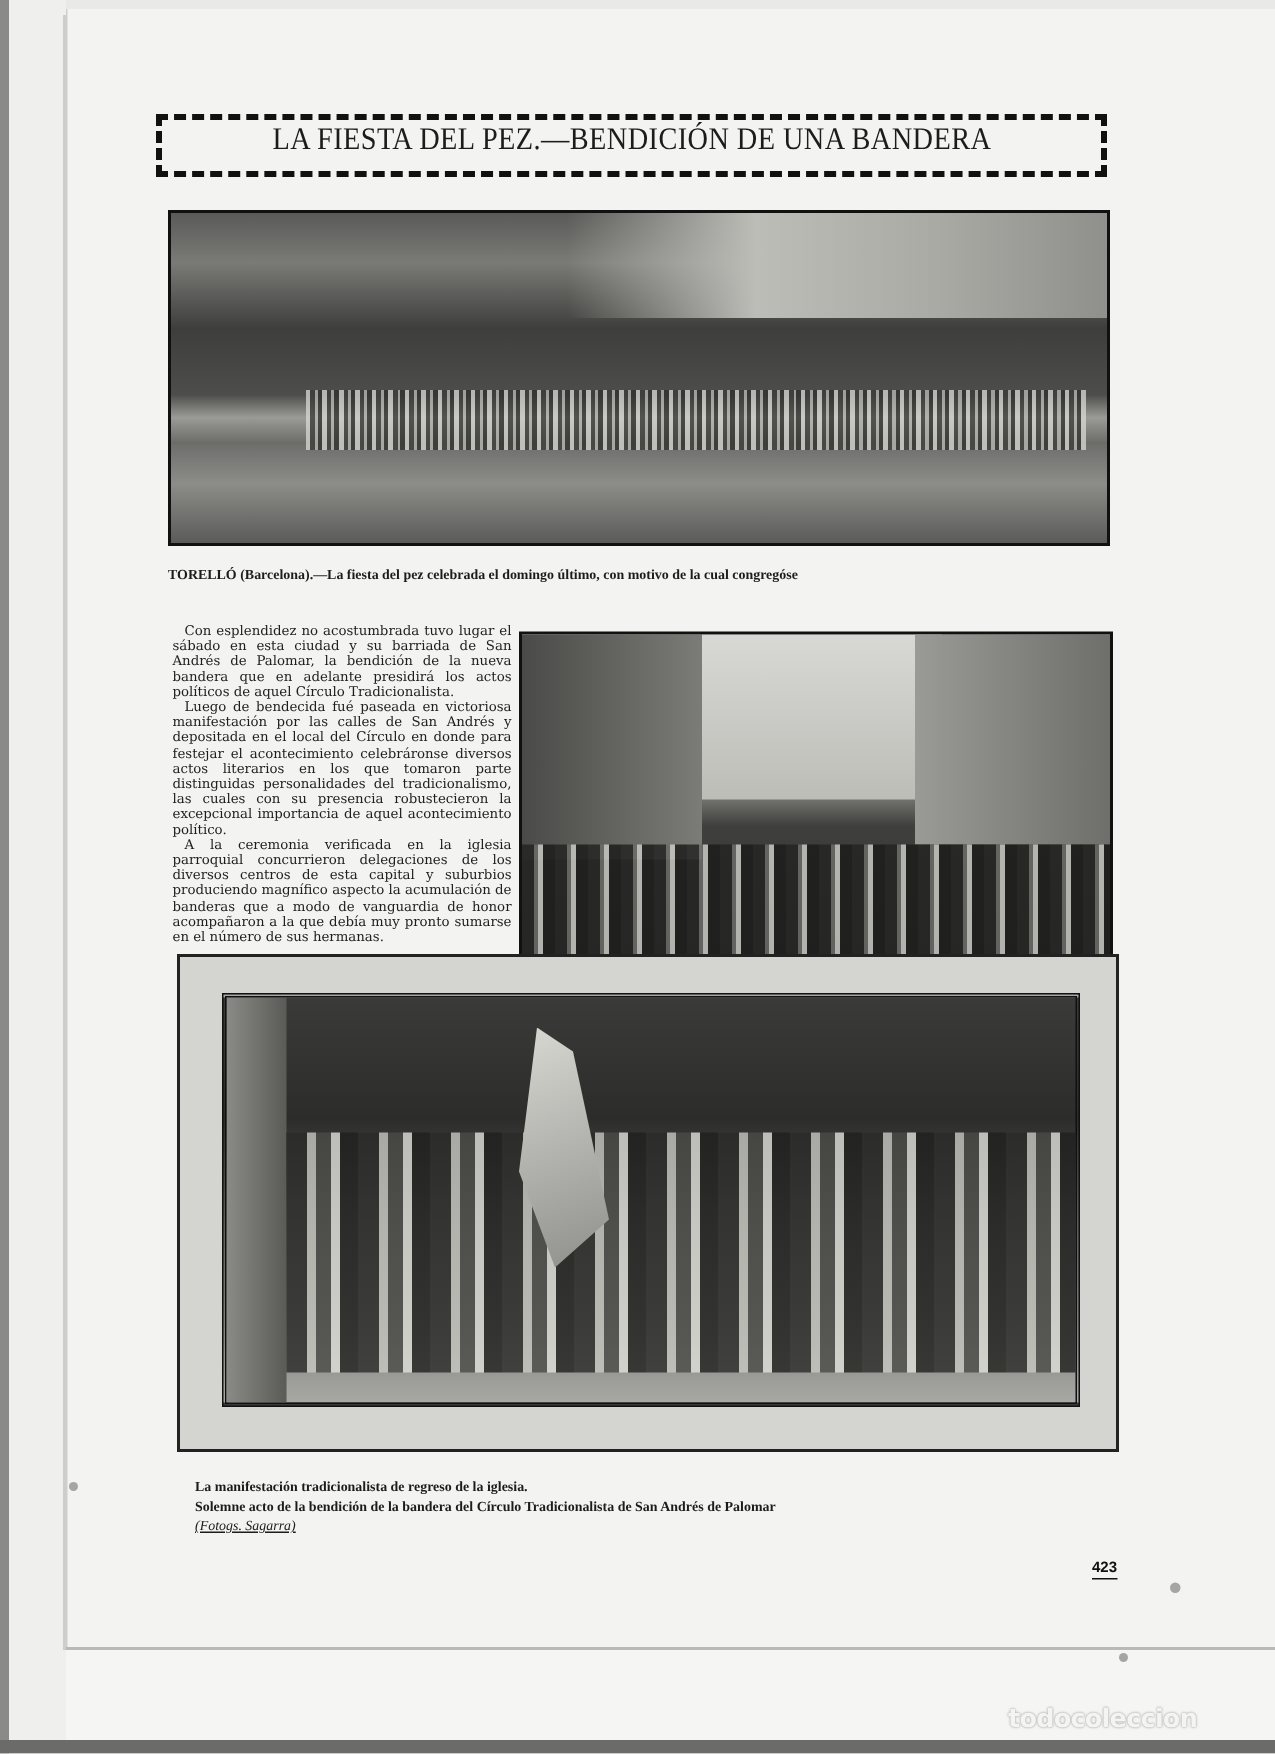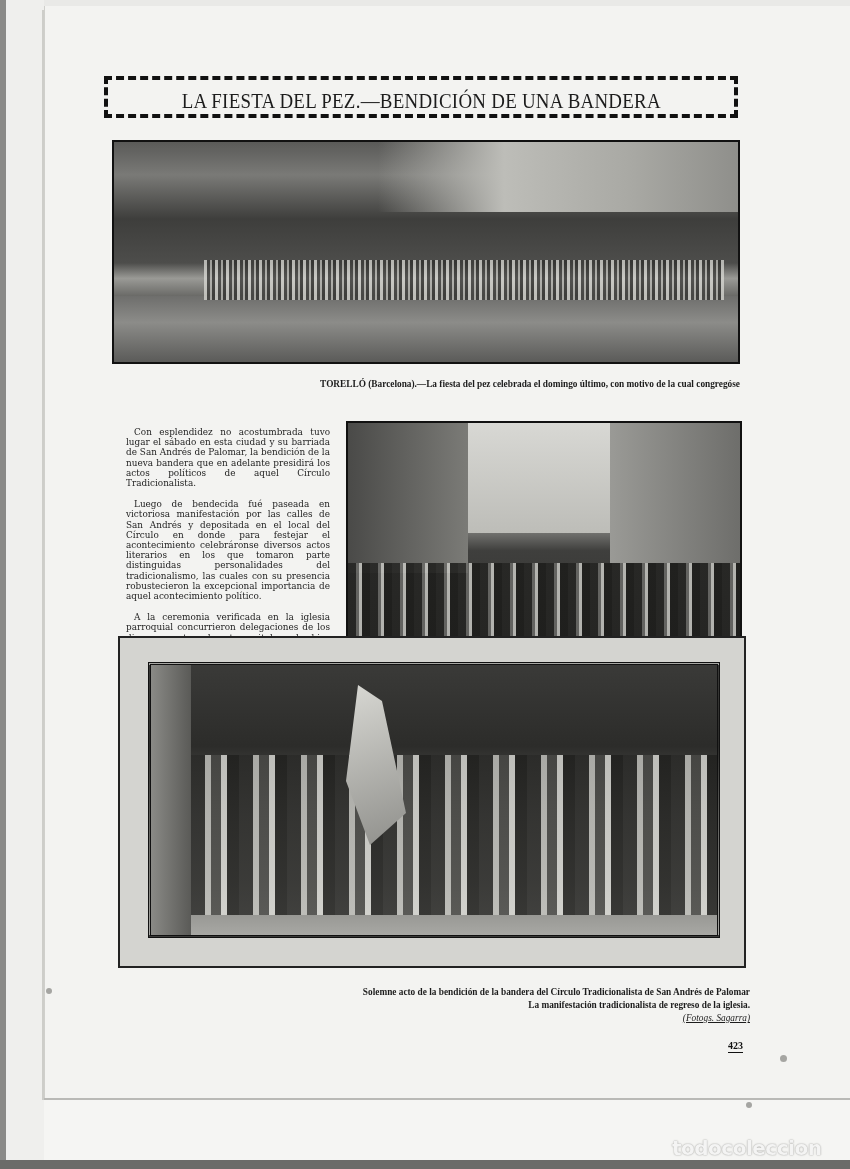--- a/index.html
+++ b/index.html
@@ -33,21 +33,21 @@
     position: absolute; left: 44px; top: 1100px; width: 806px; height: 60px;
     background: #f5f5f3;
   }
   .footer-bar {
     position: absolute; left: 0; top: 1160px; width: 850px; height: 9px;
     background: #6b6b69;
   }
   .title-box {
     position: absolute; left: 104px; top: 76px; width: 634px; height: 42px;
     border: 4px dashed #111;
-    display: flex; align-items: flex-end; justify-content: center;
+    display: flex; align-items: flex-start; justify-content: center;
     box-sizing: border-box;
   }
   .title-box span {
     font-family: "Liberation Serif", serif;
     font-size: 21px; letter-spacing: 0.3px; color: #1c1c1c;
     transform: scaleX(0.9);
   }
   .photo {
     position: absolute; border: 2px solid #111; box-sizing: border-box; overflow: hidden;
   }
@@ -109,40 +109,40 @@
     background: linear-gradient(160deg, #d8d8d3, #8f8f8b);
     clip-path: polygon(20% 0, 60% 10%, 100% 80%, 40% 100%, 0 60%);
   }
   .photo-church .people {
     position: absolute; left: 40px; top: 90px; width: 530px; height: 160px;
     background: repeating-linear-gradient(90deg, #2a2a28 0 14px, #c7c7c2 14px 20px, #4a4a47 20px 30px, #e0e0db 30px 36px, #1f1f1d 36px 48px);
     opacity: 0.8;
   }
   .caption {
     position: absolute; font-family: "Liberation Serif", serif; font-weight: bold;
-    color: #1c1c1c; text-align: right; font-size: 9.3px; line-height: 13px;
+    color: #1c1c1c; text-align: left; font-size: 9.3px; line-height: 13px;
   }
   .cap-top { left: 112px; top: 378px; width: 628px; }
   .cap-bottom { left: 130px; top: 986px; width: 620px; }
   .cap-credit { font-style: italic; font-weight: normal; text-decoration: underline; }
   .body-text {
     position: absolute; left: 115px; top: 416px; width: 226px;
     font-family: "DejaVu Serif", serif; font-size: 8.9px; line-height: 10.2px;
     color: #1e1e1e; text-align: justify;
   }
-  .body-text p { margin: 11px; text-indent: 8px; }
+  .body-text p { margin: 0; text-indent: 8px; }
   .page-num {
-    position: absolute; left: 728px; top: 1040px; font-family: Liberation Serif, serif;
+    position: absolute; left: 728px; top: 1040px; font-family: Liberation Sans, sans-serif;
     font-weight: bold; font-size: 10px; color: #111;
     border-bottom: 1px solid #111; padding-bottom: 1px;
   }
   .spot { position: absolute; border-radius: 50%; background: #a5a5a2; }
   .watermark {
     position: absolute; left: 672px; top: 1136px; font-family: "DejaVu Sans", sans-serif;
-    font-weight: bold; font-size: 20px; color: rgba(255,255,255,0.85);
+    font-weight: bold; font-size: 17px; color: rgba(255,255,255,0.85);
     text-shadow: 0 0 2px #b8b8b5, 0 0 1px #9a9a97;
     letter-spacing: -0.5px;
   }
 </style>
 </head>
 <body>
 
 <div class="left-edge"></div>
 <div class="strip"></div>
 <div class="page"></div>
@@ -175,22 +175,22 @@
 </div>
 
 <div class="frame-outer"></div>
 <div class="photo photo-church">
   <div class="pillar"></div>
   <div class="people"></div>
   <div class="flag"></div>
 </div>
 
 <div class="caption cap-bottom">
+  <div>La manifestación tradicionalista de regreso de la iglesia.</div>
   <div>Solemne acto de la bendición de la bandera del Círculo Tradicionalista de San Andrés de Palomar</div>
-  <div>La manifestación tradicionalista de regreso de la iglesia.</div>
   <div class="cap-credit">(Fotogs. Sagarra)</div>
 </div>
 
 <div class="page-num">423</div>
 <div class="spot" style="left:780px;top:1055px;width:7px;height:7px;"></div>
 <div class="spot" style="left:46px;top:988px;width:6px;height:6px;"></div>
 
 <div class="bottom-band"></div>
 <div class="lower-area"></div>
 <div class="spot" style="left:746px;top:1102px;width:6px;height:6px;"></div>

